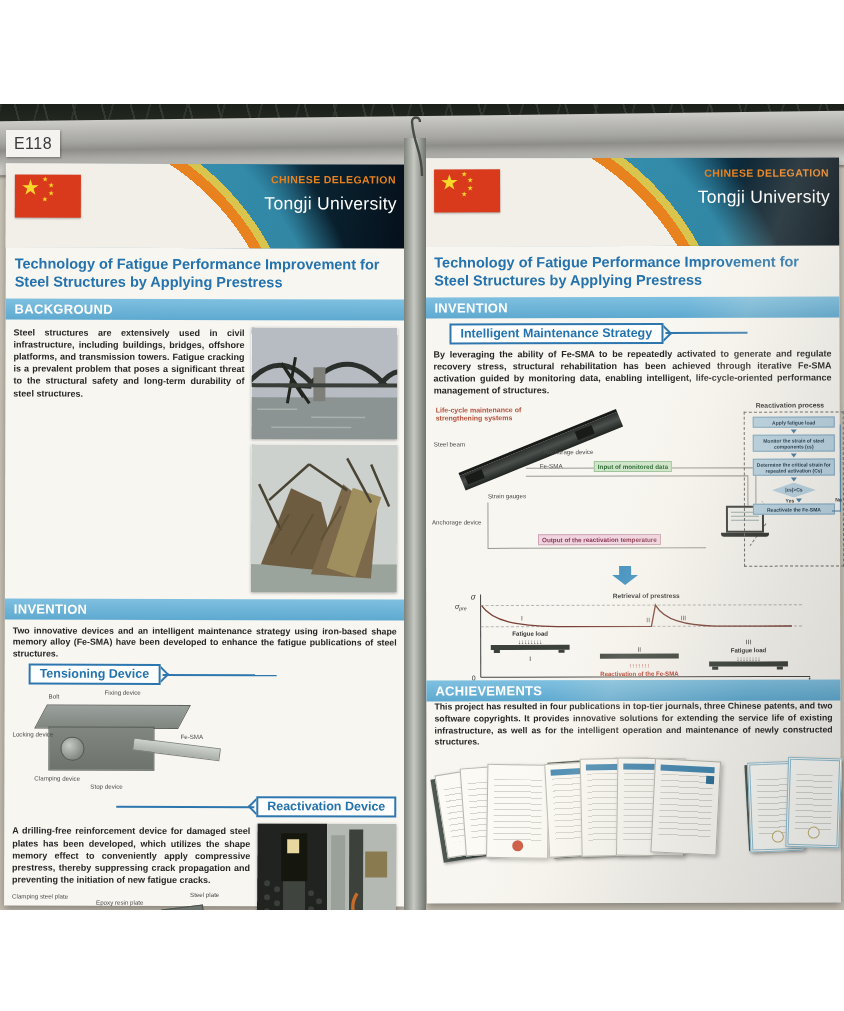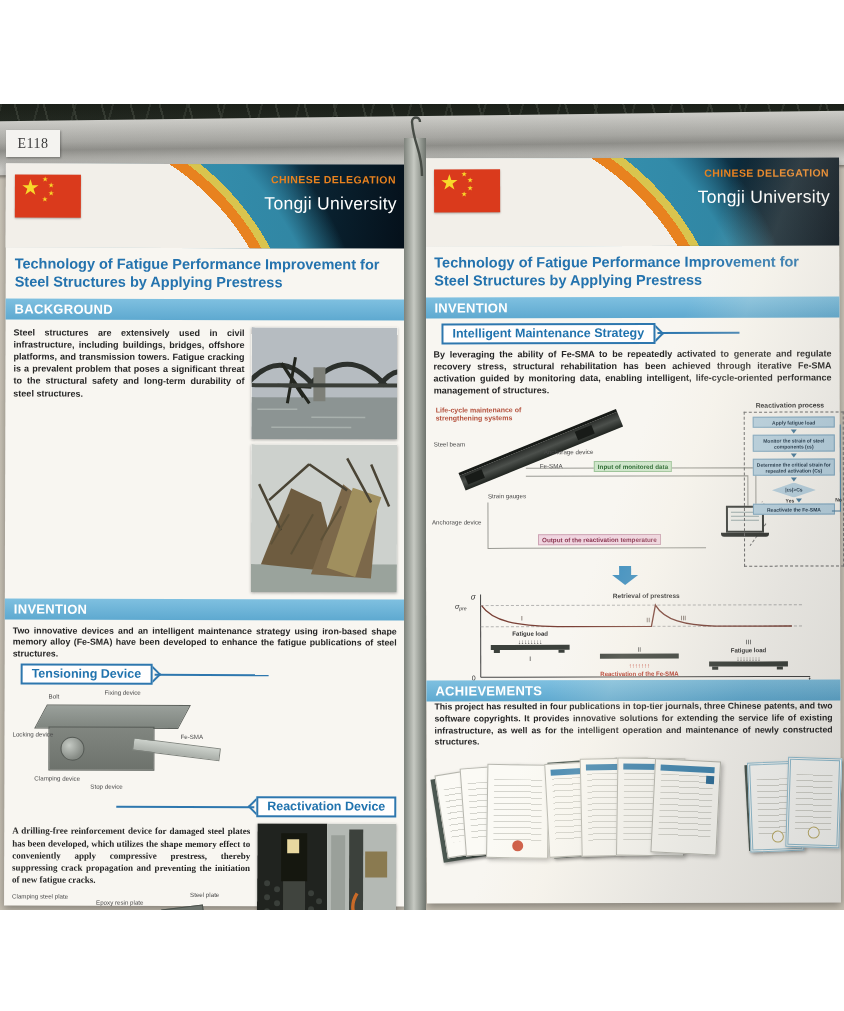--- a/index.html
+++ b/index.html
@@ -10,22 +10,22 @@
        background:linear-gradient(rgba(110,100,80,.03),rgba(110,100,80,.10));}
   .ceiling{position:absolute;left:0;top:0;width:844px;height:50px;
        background:linear-gradient(#181d17,#262c24 60%,#1d221b);}
   .ceiling .truss{position:absolute;inset:0;opacity:.35;
        background:repeating-linear-gradient(75deg,transparent 0 26px,#5a6156 26px 28px),
                   repeating-linear-gradient(-75deg,transparent 0 34px,#495046 34px 36px);}
   .metal{position:absolute;left:-6px;top:12px;width:860px;height:54px;transform:rotate(-0.7deg);
        background:linear-gradient(#cfcfcb,#a8a8a4 40%,#8f8f8b 55%,#d2d2ce 90%);
        box-shadow:0 2px 3px rgba(0,0,0,.4);}
   .booth-tag{position:absolute;left:6px;top:26px;width:54px;height:27px;background:#f4f3f0;
-       color:#3a3a3a;font-size:14px;line-height:27px;text-align:center;letter-spacing:.5px;
-       box-shadow:1px 1px 2px rgba(0,0,0,.3);z-index:6;font-family:Liberation Serif, serif;}
+       color:#3a3a3a;font-size:16px;line-height:27px;text-align:center;letter-spacing:.5px;
+       box-shadow:1px 1px 2px rgba(0,0,0,.3);z-index:6;}
   .post{position:absolute;left:404px;top:34px;width:22px;height:772px;z-index:5;
        background:linear-gradient(to right,#7e837c,#c6c9c2 45%,#8e938c 80%,#6f746e);}
   .cable{position:absolute;left:392px;top:6px;z-index:6;}
 
   .poster{position:absolute;background:#f8f6f1;box-shadow:0 3px 8px rgba(0,0,0,.35);z-index:4;}
   .poster-left{left:5px;top:60px;width:400px;height:742px;transform:rotate(.15deg);}
   .poster-right{left:426px;top:54px;width:414px;height:745px;transform:rotate(-.15deg);}
   .poster-right::after{content:"";position:absolute;inset:0;pointer-events:none;z-index:9;
        background:linear-gradient(110deg,rgba(255,255,255,0) 46%,rgba(235,228,210,.18) 55%,rgba(60,60,55,.10) 75%,rgba(30,32,30,.16) 100%);}
 
@@ -47,21 +47,21 @@
   .university{position:absolute;right:9px;top:29px;color:#ffffff;font-size:17.5px;letter-spacing:.3px;}
 
   .poster-title{padding:7px 9px 4px;color:#2473ae;font-weight:bold;font-size:14.5px;line-height:1.26;}
 
   .secbar{height:21px;margin-top:3px;background:linear-gradient(#7fc0e0,#5ea9d0);
        color:#fff;font-weight:bold;font-size:13px;line-height:21px;padding-left:9px;letter-spacing:.3px;}
 
   .ptext{font-size:9px;font-weight:bold;color:#262626;line-height:1.36;text-align:justify;}
 
   
-  .chev{display:flex;align-items:center;margin:3px 0 2px 16px;}
+  .chev{display:flex;align-items:center;margin:3px 0 2px 24px;}
   .chev .box{border:2px solid #2e77ae;background:rgba(255,255,255,.9);color:#2173ae;
        font-weight:bold;font-size:12.5px;padding:1px 9px 2px;position:relative;z-index:2;white-space:nowrap;}
   .chev .pt{width:11px;height:11px;border-top:2px solid #2e77ae;border-right:2px solid #2e77ae;
        transform:rotate(45deg);margin-left:-7px;flex:none;}
   .chev .line{flex:1;height:2px;background:#2e77ae;margin-left:-4px;}
   .chev.rev .pt{transform:rotate(-135deg);margin-left:0;margin-right:-7px;}
   .chev.rev .line{margin-left:0;margin-right:-4px;}
 
   
   .photo{box-shadow:0 1px 3px rgba(0,0,0,.3);overflow:hidden;position:relative;}
@@ -207,21 +207,21 @@
     </div>
 
     <div class="chev rev" style="width:70%;margin-left:auto;margin-right:8px;">
       <div class="line"></div>
       <div class="pt"></div>
       <div class="box">Reactivation Device</div>
     </div>
 
     <div style="display:flex;padding:4px 8px 0;gap:7px;">
       <div style="width:238px;">
-        <p class="ptext" style="margin:2px 0 6px;font-family:Liberation Serif, serif;">A drilling-free reinforcement device for damaged steel plates has been developed, which utilizes the shape memory effect to conveniently apply compressive prestress, thereby suppressing crack propagation and preventing the initiation of new fatigue cracks.</p>
+        <p class="ptext" style="margin:2px 0 6px;">A drilling-free reinforcement device for damaged steel plates has been developed, which utilizes the shape memory effect to conveniently apply compressive prestress, thereby suppressing crack propagation and preventing the initiation of new fatigue cracks.</p>
         <div class="rdev">
 
           <div class="clamp c2"></div>
           <span class="lbl-s" style="left:0px;top:0px;">Clamping steel plate</span>
           <span class="lbl-s" style="left:84px;top:6px;">Epoxy resin plate</span>
           <span class="lbl-s" style="left:178px;top:-2px;">Steel plate</span>
 
         </div>
       </div>
       <div class="photo" style="width:140px;height:176px;">

